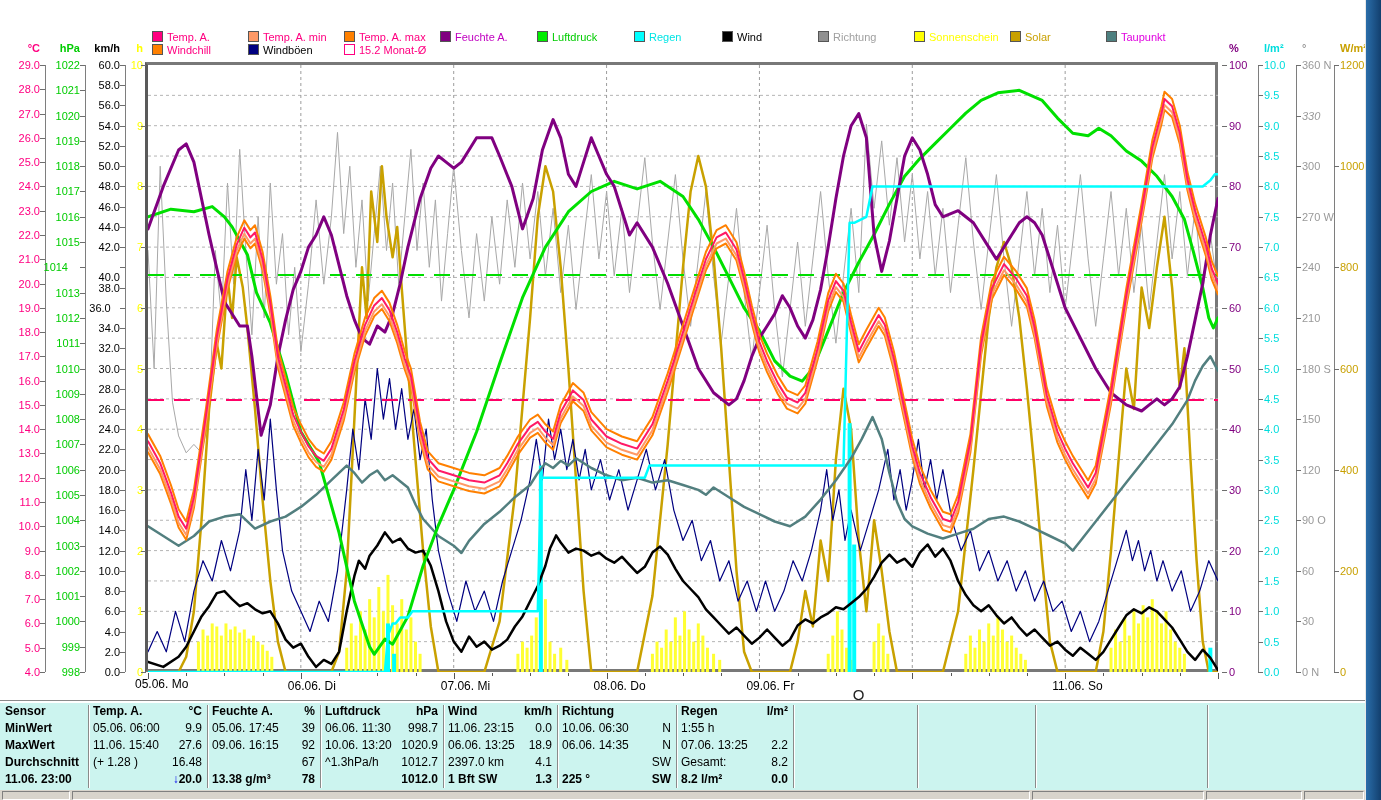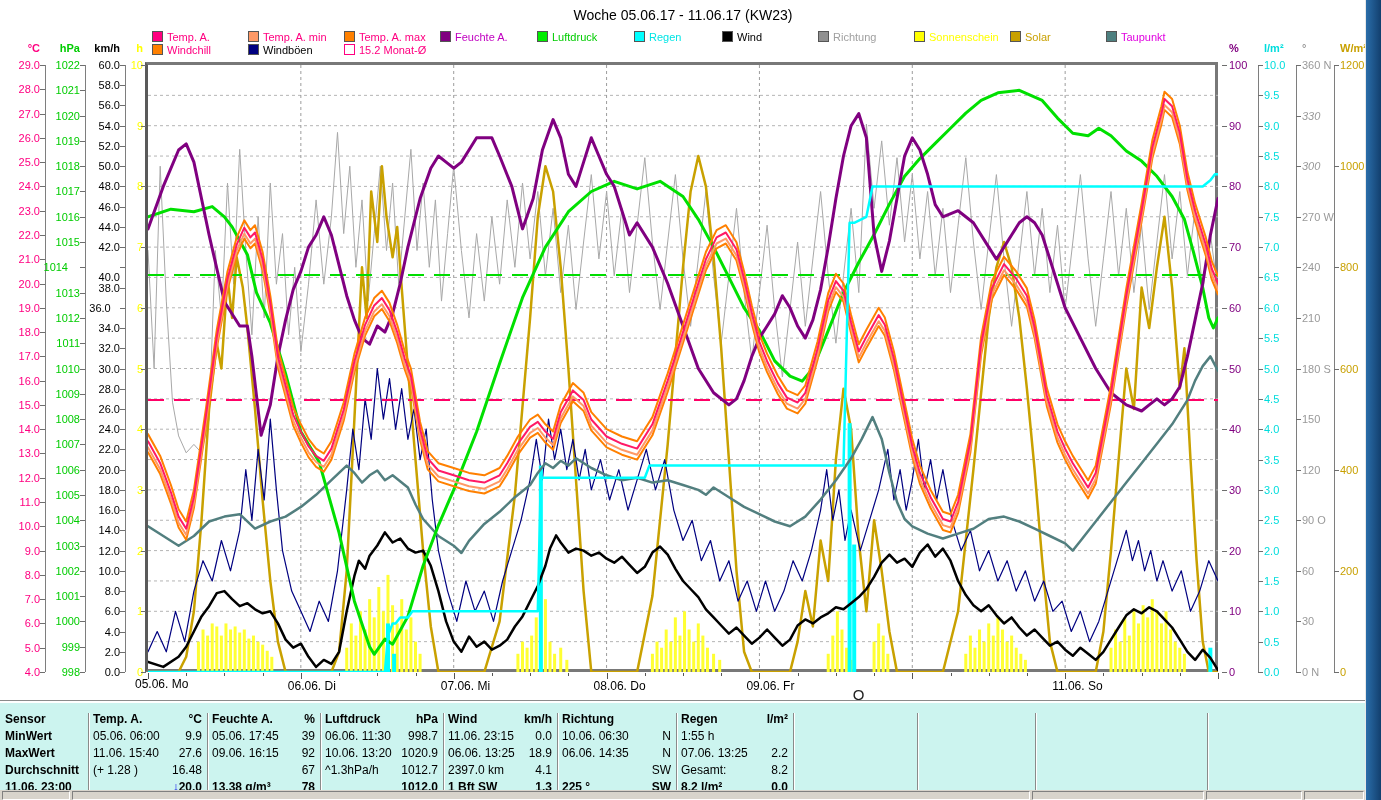--- a/index.html
+++ b/index.html
@@ -11,36 +11,35 @@
   .ax-lab{position:absolute;font-size:11px;line-height:11px;white-space:nowrap;}
   .vline{position:absolute;width:1px;background:#7e7e7e;}
   .tick{position:absolute;height:1px;background:#6e6e6e;}
   .xtick{position:absolute;width:1px;background:#555;}
   .xlab{position:absolute;font-size:12px;color:#000;white-space:nowrap;}
   #plot-frame{position:absolute;left:145px;top:62px;width:1073px;height:610px;border:3px solid #787878;border-left:3px solid #5a5a5a;box-sizing:border-box;}
   #chart{position:absolute;left:148px;top:65px;}
   #moon{position:absolute;font-size:15px;color:#222;}
   #wxtable{position:absolute;left:0;top:703px;width:1366px;height:87px;background:#ccf4ef;font-size:12px;color:#000;}
   #table-topline{position:absolute;left:0;top:700px;width:1366px;height:0;border-top:1px solid #8a8a8a;border-bottom:1px solid #fff;}
-  .tcol{position:absolute;top:8px;height:74px;box-sizing:border-box;border-radius:15px;}
+  .tcol{position:absolute;top:0;height:74px;box-sizing:border-box;border-radius:15px;}
   .tdiv{position:absolute;top:2px;height:83px;width:0;border-left:1px solid #8a8a8a;border-right:1px solid #fff;}
   .trow{position:absolute;left:0;width:100%;height:17px;line-height:17px;}
   .tl{position:absolute;left:5px;white-space:nowrap;}
   .tr{position:absolute;right:5px;white-space:nowrap;}
   .b{font-weight:bold;}
   .arrow-dn{color:#0000ee;font-weight:bold;}
   #statusbar{position:absolute;left:0;top:790px;width:1366px;height:10px;background:#d8d4cc;}
   .sb-panel{position:absolute;top:1px;height:7px;border:1px solid;border-color:#808080 #ffffff #ffffff #808080;background:#d8d4cc;}
   #desktop-strip{position:absolute;right:0;top:0;width:15px;height:800px;background:linear-gradient(to right,#2a6da9,#123f6e);border-left:1px solid #e8e8e8;}
 </style>
 </head>
 <body>
 
 <div id="app">
-  <div id="title">Woche 05.06.17 - 11.06.17 (KW23)</div>
   <div id="legend">
       <div class="leg-item" style="left: 152px; top: 31px; color: rgb(255, 0, 128);"><span class="leg-sq" style="background: rgb(255, 0, 128);"></span><span>Temp. A.</span></div>
       <div class="leg-item" style="left: 248px; top: 31px; color: rgb(255, 0, 128);"><span class="leg-sq" style="background: rgb(255, 153, 102);"></span><span>Temp. A. min</span></div>
       <div class="leg-item" style="left: 344px; top: 31px; color: rgb(255, 0, 128);"><span class="leg-sq" style="background: rgb(255, 128, 0);"></span><span>Temp. A. max</span></div>
       <div class="leg-item" style="left: 440px; top: 31px; color: rgb(192, 0, 192);"><span class="leg-sq" style="background: rgb(128, 0, 128);"></span><span>Feuchte A.</span></div>
       <div class="leg-item" style="left: 537px; top: 31px; color: rgb(0, 204, 0);"><span class="leg-sq" style="background: rgb(0, 238, 0);"></span><span>Luftdruck</span></div>
       <div class="leg-item" style="left: 634px; top: 31px; color: rgb(0, 229, 229);"><span class="leg-sq" style="background: rgb(0, 255, 255);"></span><span>Regen</span></div>
       <div class="leg-item" style="left: 722px; top: 31px; color: rgb(0, 0, 0);"><span class="leg-sq" style="background: rgb(0, 0, 0);"></span><span>Wind</span></div>
       <div class="leg-item" style="left: 818px; top: 31px; color: rgb(160, 160, 160);"><span class="leg-sq" style="background: rgb(144, 144, 144);"></span><span>Richtung</span></div>
       <div class="leg-item" style="left: 914px; top: 31px; color: rgb(255, 255, 0);"><span class="leg-sq" style="background: rgb(255, 255, 0);"></span><span>Sonnenschein</span></div>
@@ -468,21 +467,21 @@
       <div class="tick" style="top: 611.3px; width: 5px; left: 1258px;"></div>
       <div class="ax-lab" style="color: rgb(0, 221, 221); top: 636.65px; left: 1264px;">0.5</div>
       <div class="tick" style="top: 641.65px; width: 5px; left: 1258px;"></div>
       <div class="ax-lab" style="color: rgb(0, 221, 221); top: 667px; left: 1264px;">0.0</div>
       <div class="tick" style="top: 672px; width: 5px; left: 1258px;"></div>
       <div class="vline" style="left: 1296px; top: 65px; height: 607px;"></div>
       <div class="ax-lab" style="color: rgb(153, 153, 153); top: 60px; left: 1302px;">360 N</div>
       <div class="tick" style="top: 65px; width: 5px; left: 1296px;"></div>
       <div class="ax-lab" style="color: rgb(153, 153, 153); top: 110.583px; left: 1302px; font-style: italic;">330</div>
       <div class="tick" style="top: 115.583px; width: 5px; left: 1296px;"></div>
-      <div class="ax-lab" style="color: rgb(153, 153, 153); top: 161.167px; left: 1302px; font-style: italic;">300</div>
+      <div class="ax-lab" style="color: rgb(153, 153, 153); top: 161.167px; left: 1302px;">300</div>
       <div class="tick" style="top: 166.167px; width: 5px; left: 1296px;"></div>
       <div class="ax-lab" style="color: rgb(153, 153, 153); top: 211.75px; left: 1302px;">270 W</div>
       <div class="tick" style="top: 216.75px; width: 5px; left: 1296px;"></div>
       <div class="ax-lab" style="color: rgb(153, 153, 153); top: 262.333px; left: 1302px;">240</div>
       <div class="tick" style="top: 267.333px; width: 5px; left: 1296px;"></div>
       <div class="ax-lab" style="color: rgb(153, 153, 153); top: 312.917px; left: 1302px;">210</div>
       <div class="tick" style="top: 317.917px; width: 5px; left: 1296px;"></div>
       <div class="ax-lab" style="color: rgb(153, 153, 153); top: 363.5px; left: 1302px;">180 S</div>
       <div class="tick" style="top: 368.5px; width: 5px; left: 1296px;"></div>
       <div class="ax-lab" style="color: rgb(153, 153, 153); top: 414.083px; left: 1302px;">150</div>

